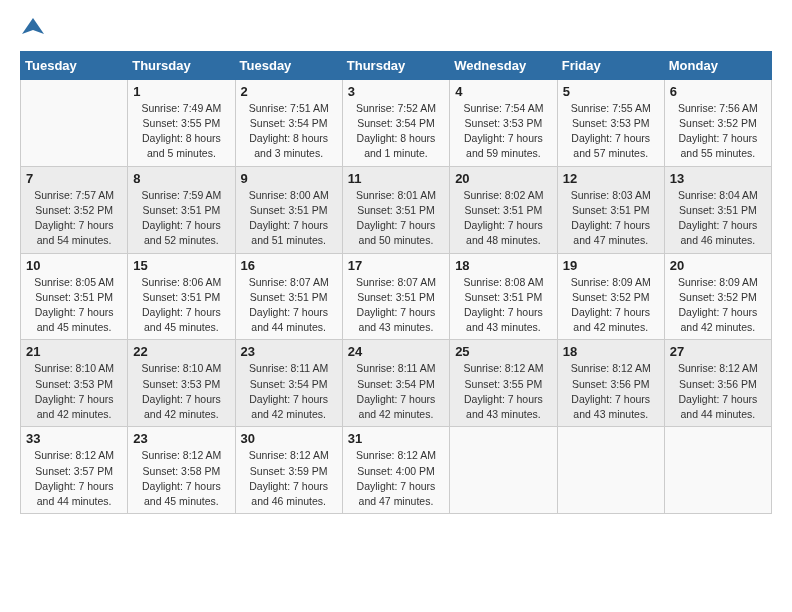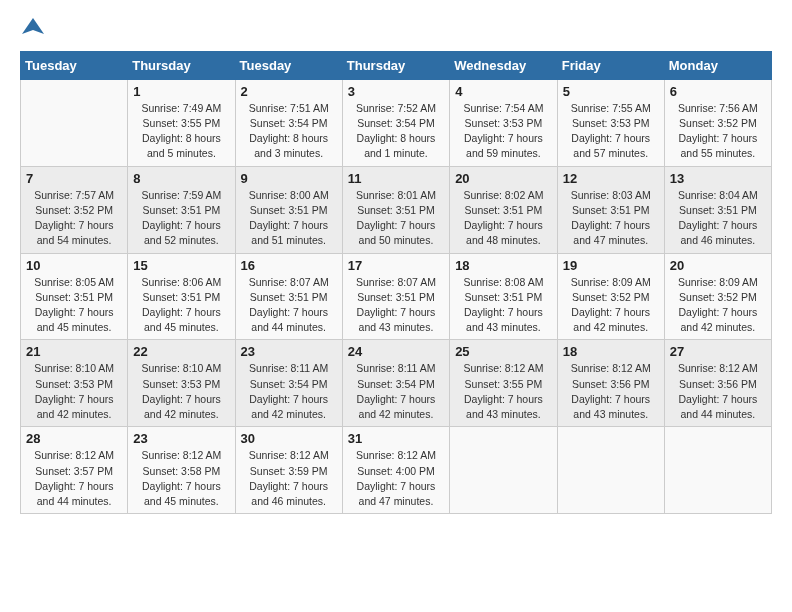--- a/index.html
+++ b/index.html
@@ -236,21 +236,21 @@
           <span class="day-number">18</span>
           <div class="day-info">Sunrise: 8:12 AM<br>Sunset: 3:56 PM<br>Daylight: 7 hours<br>and 43 minutes.</div>
         </td>
         <td>
           <span class="day-number">27</span>
           <div class="day-info">Sunrise: 8:12 AM<br>Sunset: 3:56 PM<br>Daylight: 7 hours<br>and 44 minutes.</div>
         </td>
       </tr>
       <tr>
         <td>
-          <span class="day-number">28</span>
+          <span class="day-number">33</span>
           <div class="day-info">Sunrise: 8:12 AM<br>Sunset: 3:57 PM<br>Daylight: 7 hours<br>and 44 minutes.</div>
         </td>
         <td>
           <span class="day-number">23</span>
           <div class="day-info">Sunrise: 8:12 AM<br>Sunset: 3:58 PM<br>Daylight: 7 hours<br>and 45 minutes.</div>
         </td>
         <td>
           <span class="day-number">30</span>
           <div class="day-info">Sunrise: 8:12 AM<br>Sunset: 3:59 PM<br>Daylight: 7 hours<br>and 46 minutes.</div>
         </td>

